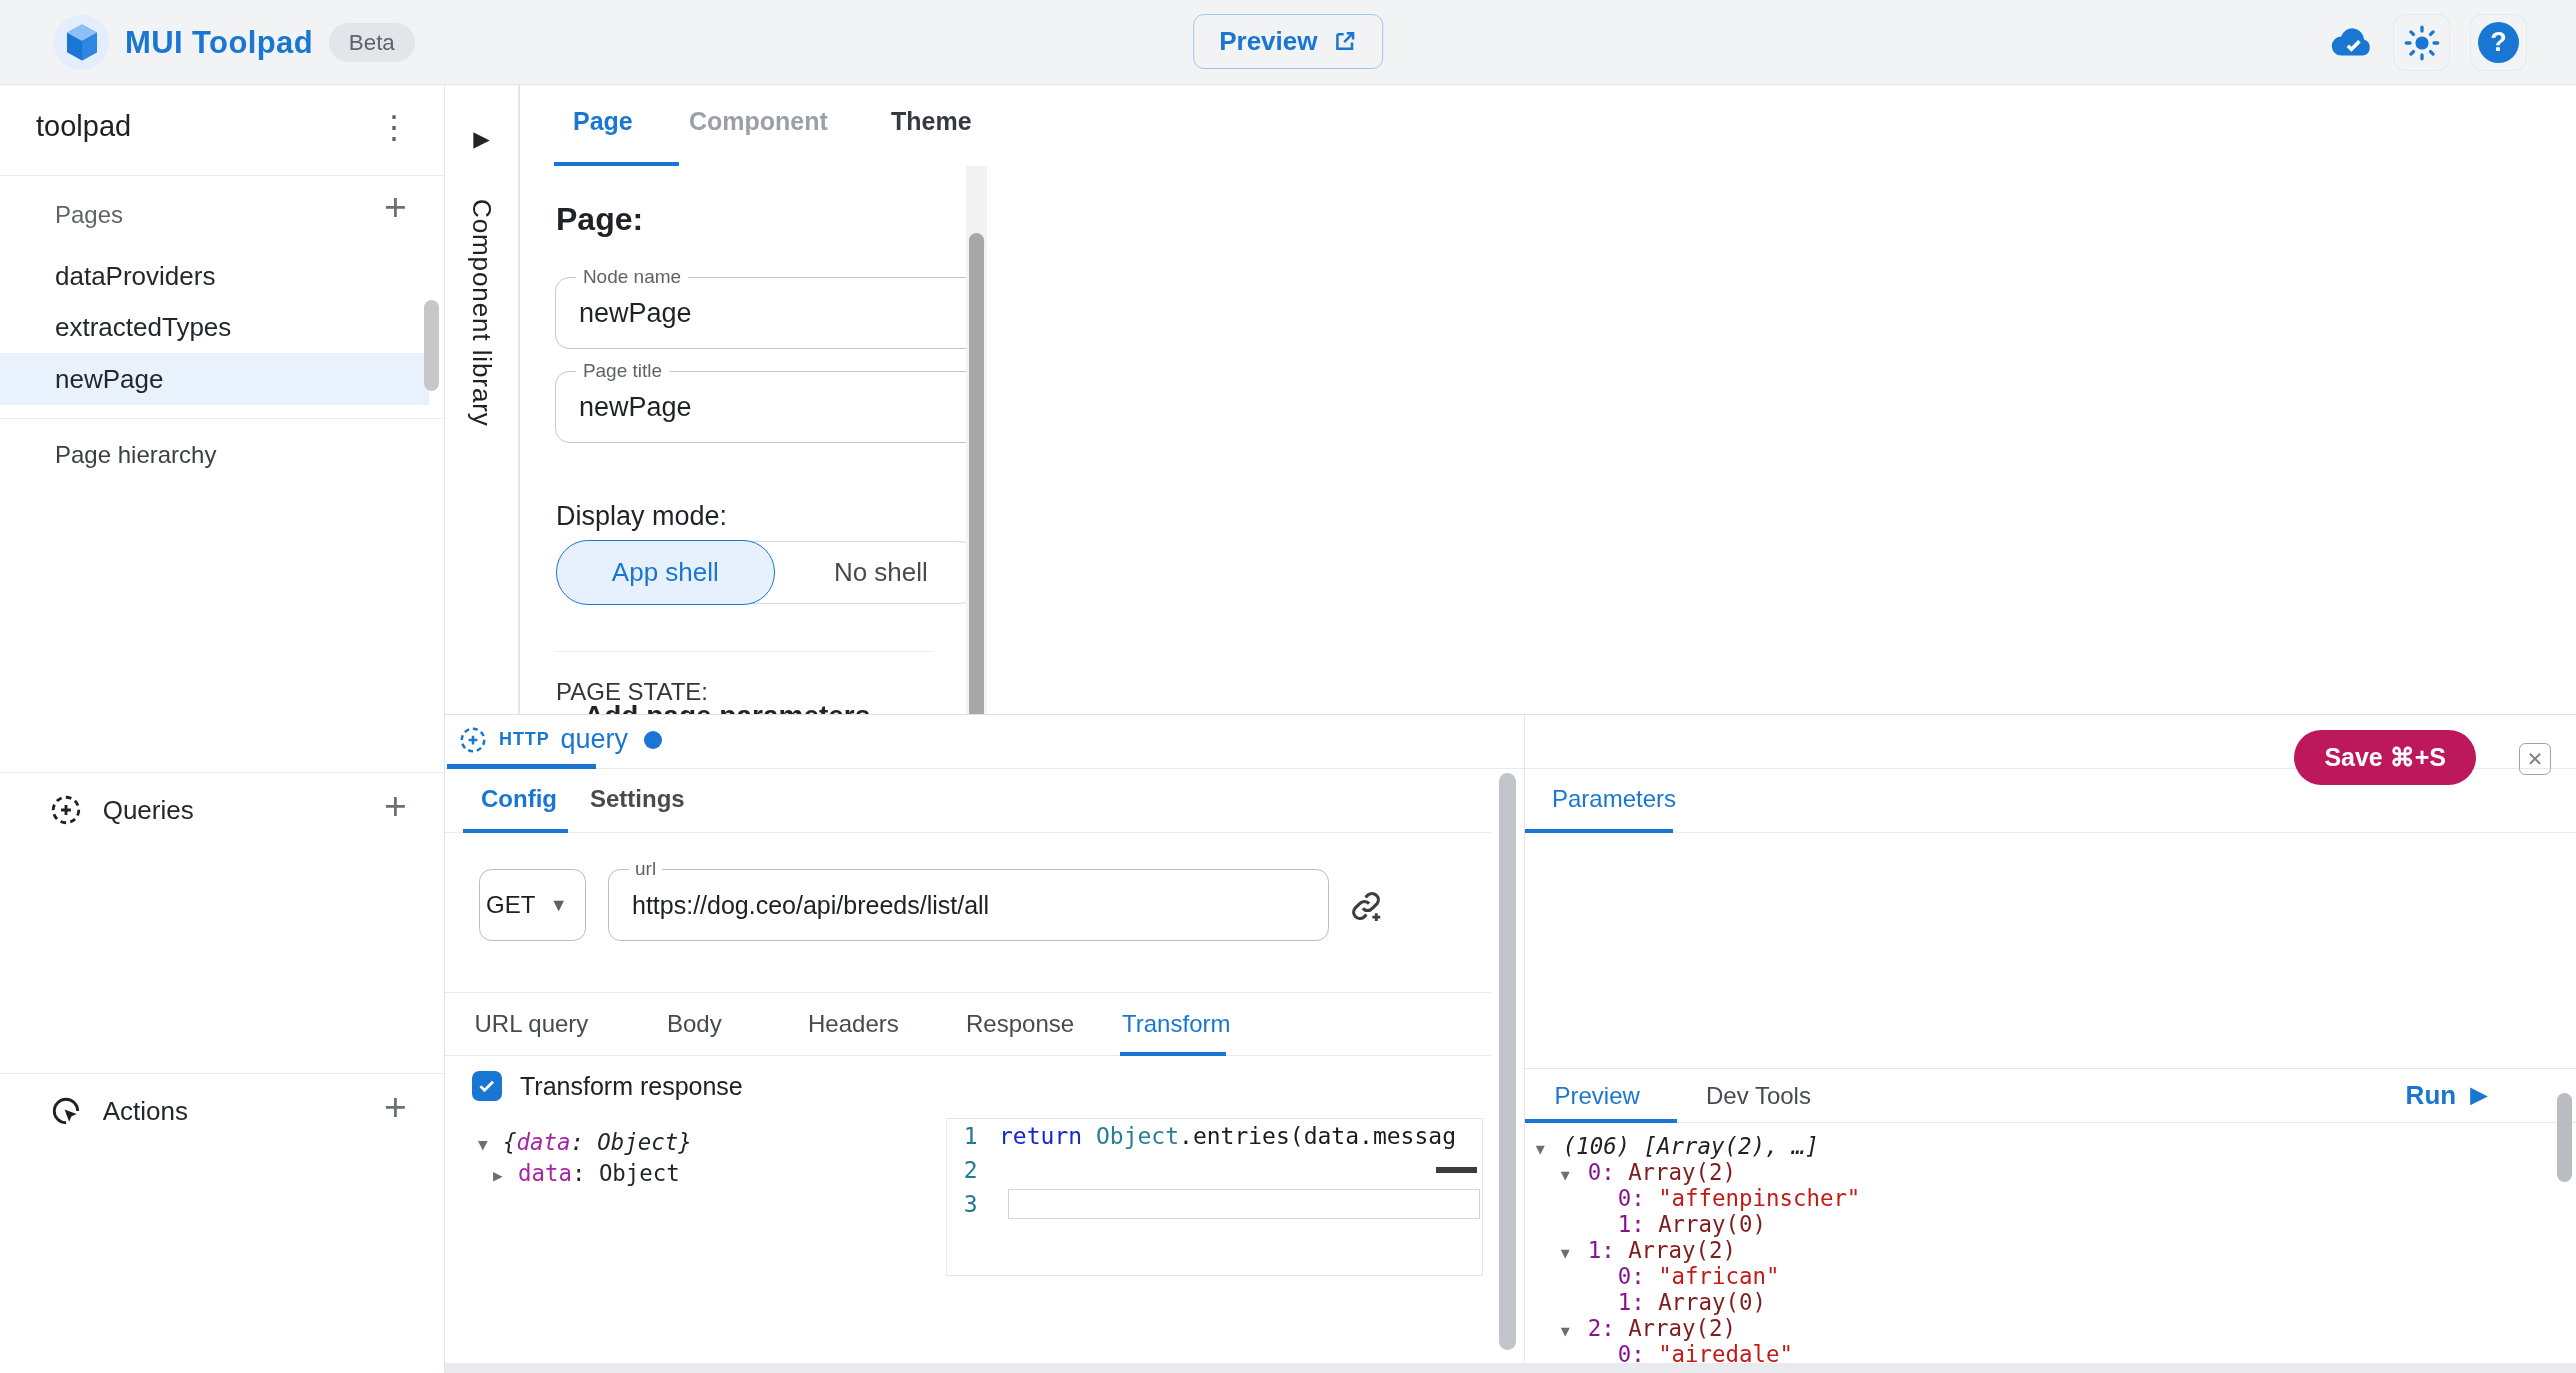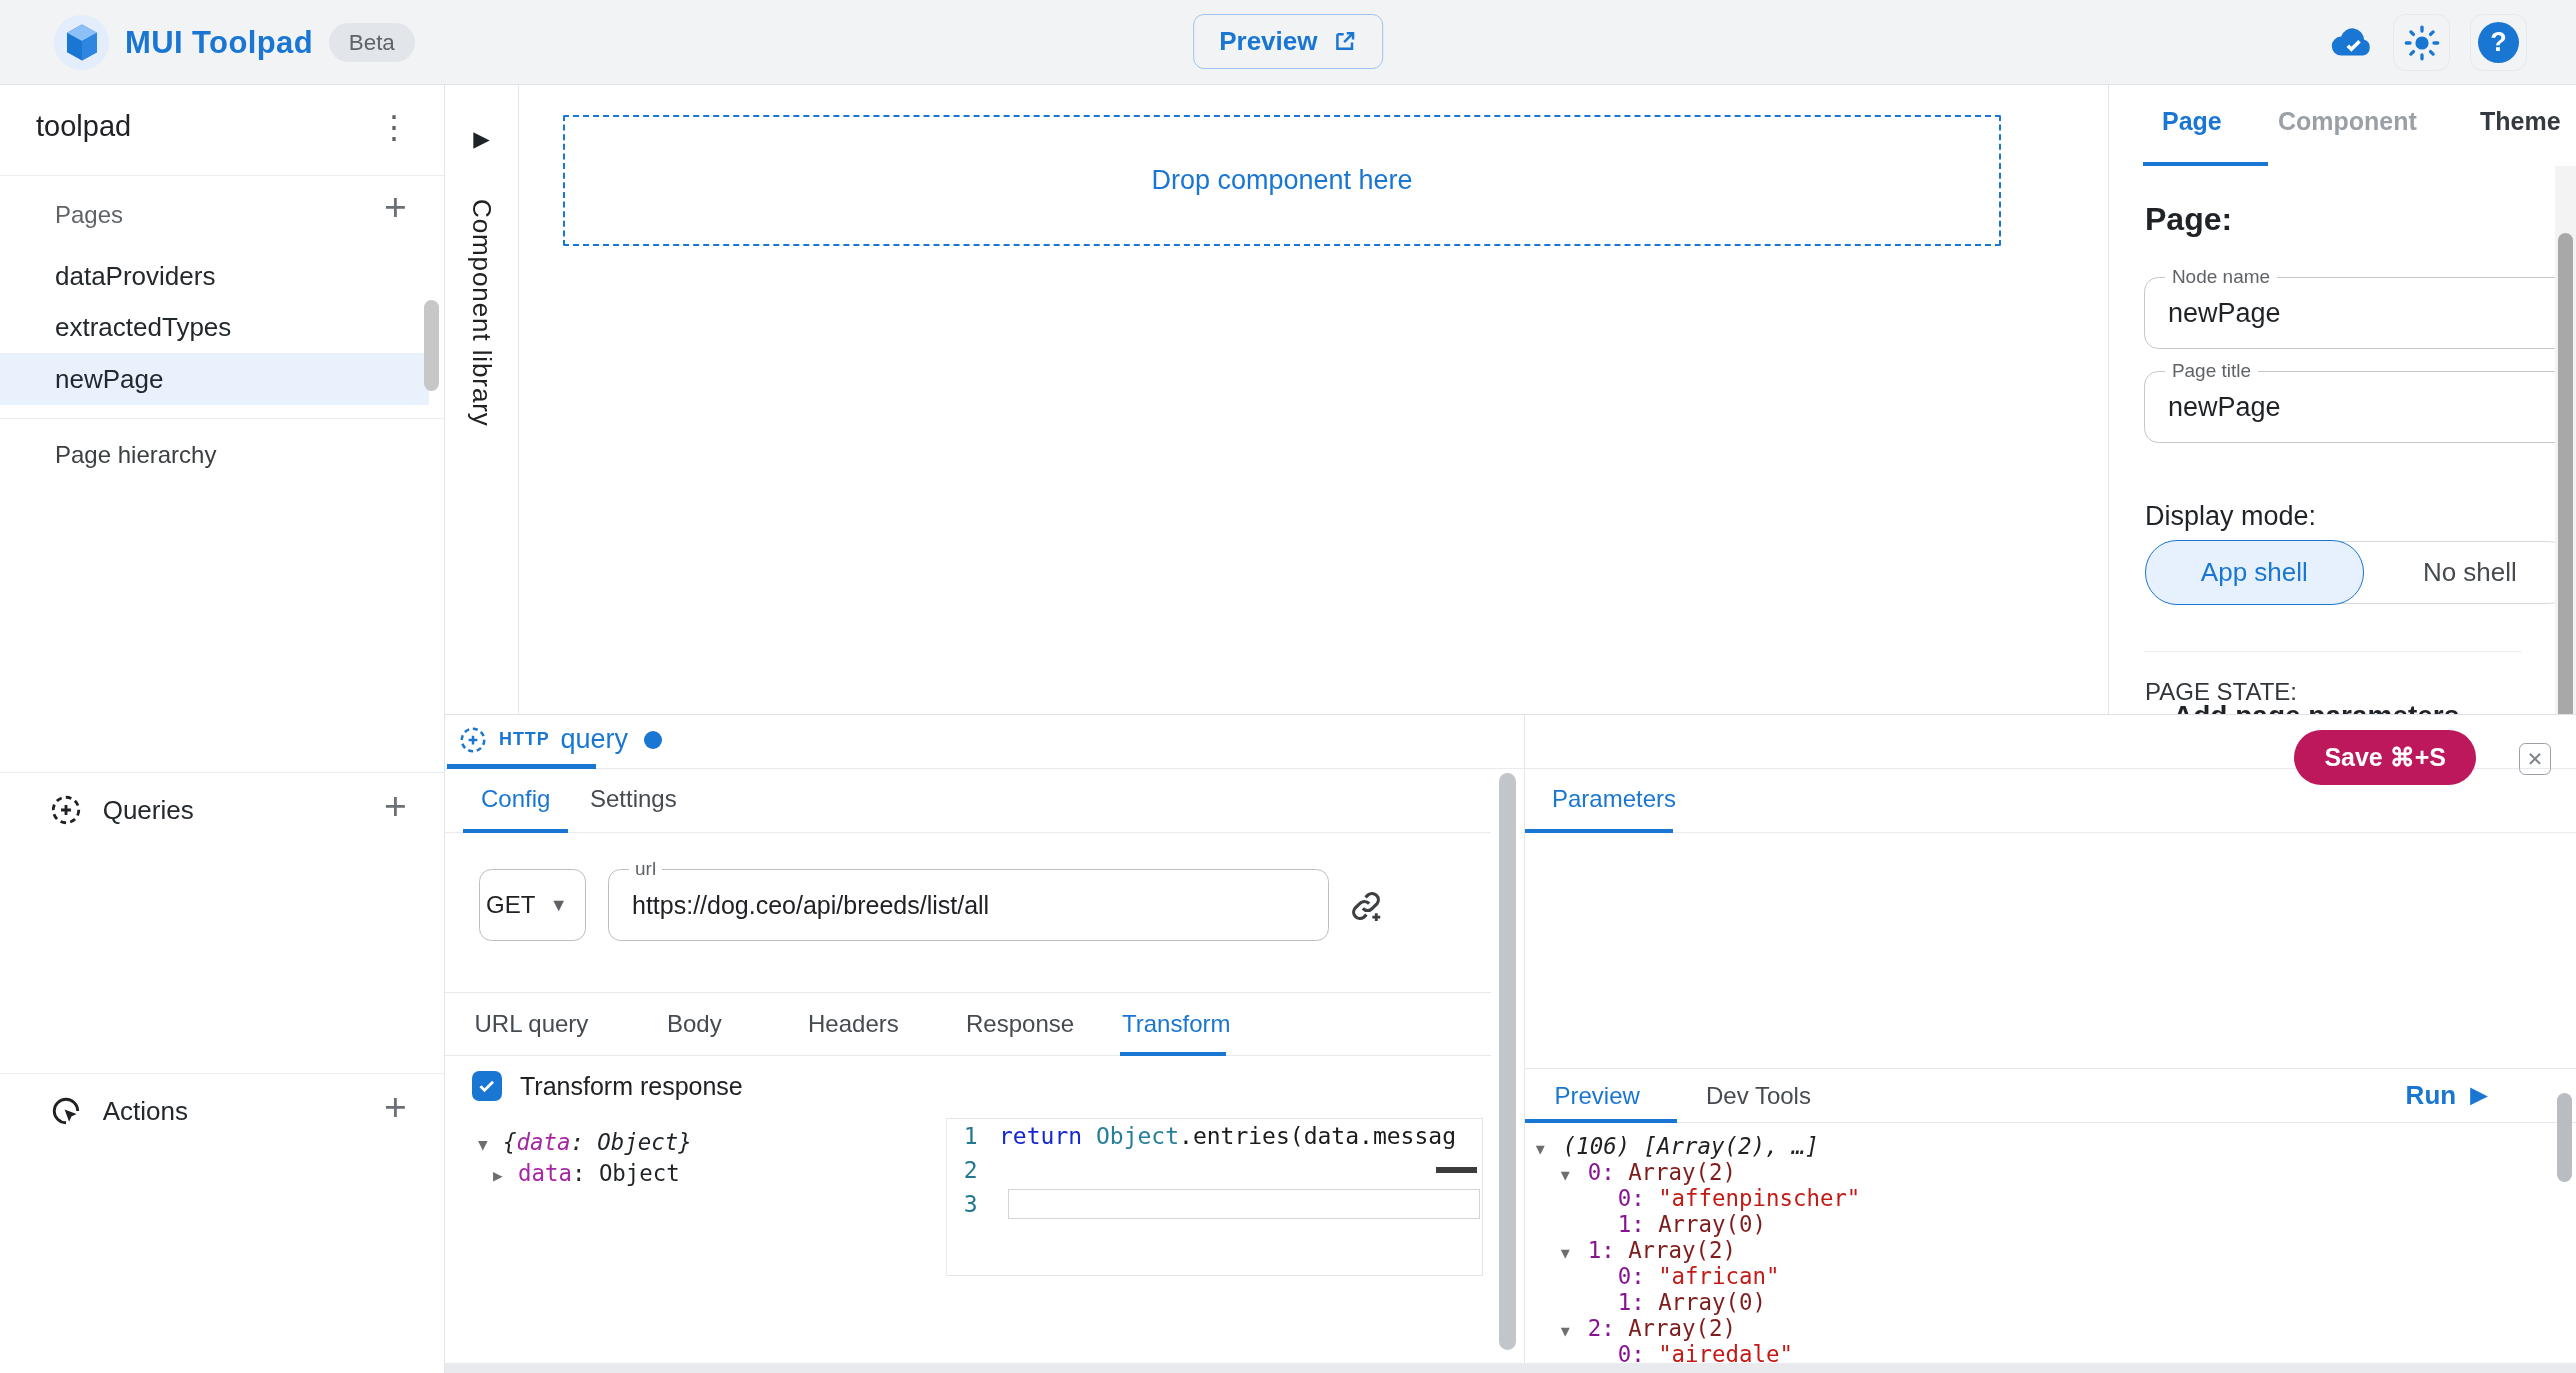--- a/index.html
+++ b/index.html
@@ -78,21 +78,21 @@
   .dock-tabstrip { position:absolute; left:0; top:0; width:2131px; height:54px; border-bottom:0.9px solid #e7e9ec; z-index:3; background:transparent; }
   .qtab { position:absolute; left:13.4px; top:9px; display:flex; align-items:center; gap:10.7px; color:#1976d2; cursor:pointer; }
   .qtab-http { font-size:18px; font-weight:800; letter-spacing:0.9px; }
   .qtab-name { font-size:27px; }
   .qtab-dot { width:18px; height:18px; border-radius:50%; background:#1976d2; margin-left:5.4px; }
   .qtab-underline { position:absolute; left:1.8px; top:49px; width:149px; height:4.5px; background:#1976d2; }
   .save-btn { position:absolute; right:100px; top:15px; height:55px; padding:0 30px; border:none; border-radius:29px; background:#be185d; color:#fff; font-size:25px; font-weight:600; font-family:"Liberation Sans",sans-serif; cursor:pointer; }
   .close-box { position:absolute; right:25px; top:28px; width:32px; height:32px; border:1.8px solid #9aa0a6; border-radius:6.3px; color:#7d838a; font-size:19.7px; display:flex; align-items:center; justify-content:center; cursor:pointer; }
 
   .cfg-row { position:absolute; left:0; top:54px; width:100%; height:64px; border-bottom:0.9px solid #e9ebee; }
-  .cfg-tab { position:absolute; top:16px; font-size:24px; cursor:pointer; }
+  .cfg-tab { position:absolute; top:16px; font-size:24px; cursor:pointer;font-weight:bold; }
   .cfg-underline { position:absolute; left:18px; bottom:-0.9px; width:105px; height:3.6px; background:#1976d2; }
   .method-select { position:absolute; left:34px; top:154px; width:107px; height:72px; border:1.8px solid #b9bec4; border-radius:12.5px; display:flex; align-items:center; cursor:pointer; }
   .method-val { font-size:24px; color:#202124; margin-left:6px; }
   .method-arrow { font-size:18px; color:#5f6368; margin-left:14.3px; }
   .url-field { position:absolute; left:163px; top:154px; width:721px; height:72px; border:1.8px solid #b9bec4; border-radius:12.5px; }
   .url-label { position:absolute; top:-11.6px; left:19.7px; background:#fff; padding:0 6.3px; font-size:19px; color:#5f6368; }
   .url-value { position:absolute; left:23px; top:50%; transform:translateY(-50%); font-size:25px; color:#202124; white-space:nowrap; }
   .link-icon { position:absolute; left:902px; top:172px; cursor:pointer; }
 
   .subtabs { position:absolute; left:0; top:277px; width:100%; height:64px; border-top:0.9px solid #e7e9ec; border-bottom:0.9px solid #e7e9ec; }
@@ -247,25 +247,20 @@
   </div>
 
   <div class="right-area">
     <div class="upper">
 
       <div class="complib">
         <span class="complib-chevron">▶</span>
         <span class="complib-label">Component library</span>
       </div>
 
-      <div class="canvas">
-        <div class="dropzone">
-          <span class="dropzone-text">Drop component here</span>
-        </div>
-      </div>
 
       <div class="inspector">
         <div class="insp-tabs">
           <span class="insp-tab" style="left:53px; color:#1976d2">Page</span>
           <span class="insp-tab" style="left:169px; color:#9aa0a6">Component</span>
           <span class="insp-tab" style="left:371px; color:#343a40">Theme</span>
           <div class="insp-underline"></div>
         </div>
         <div class="insp-heading">Page:</div>
 

